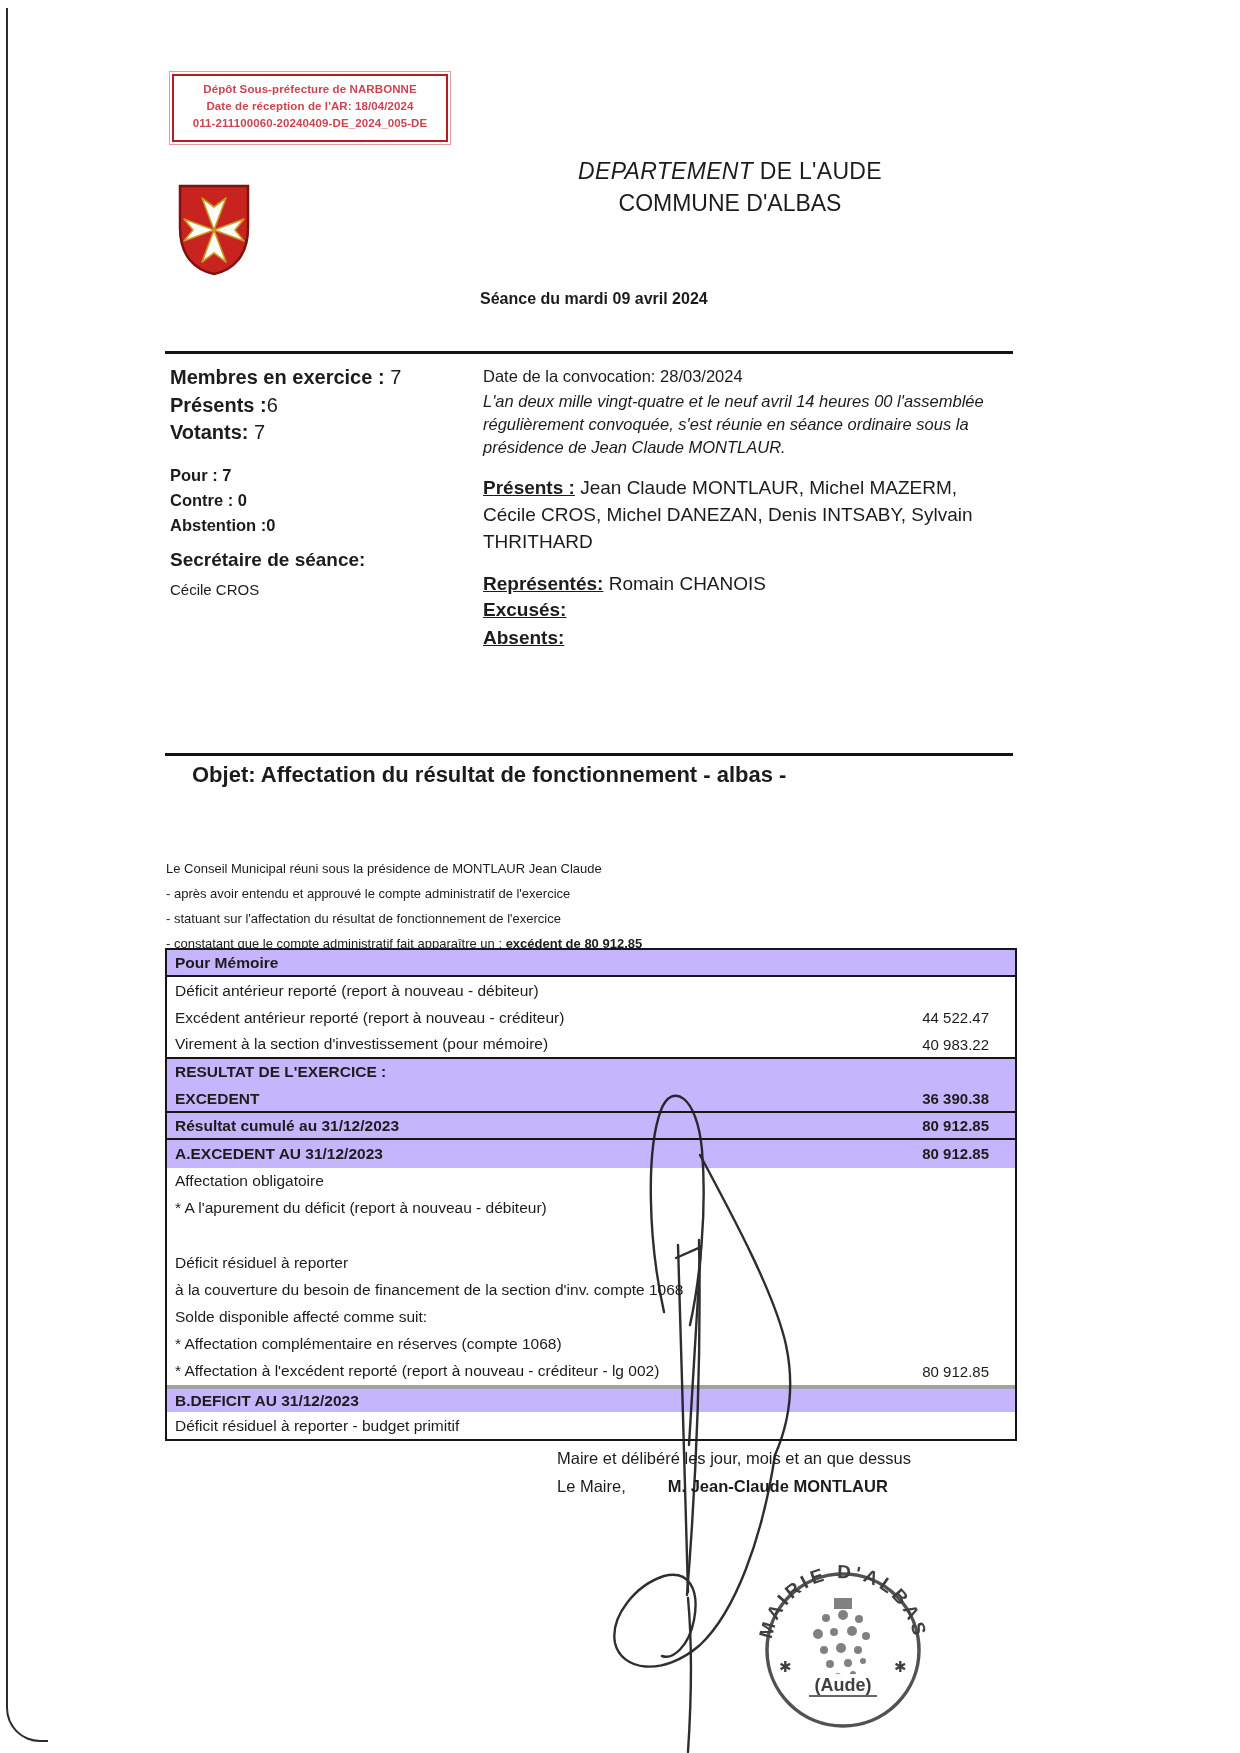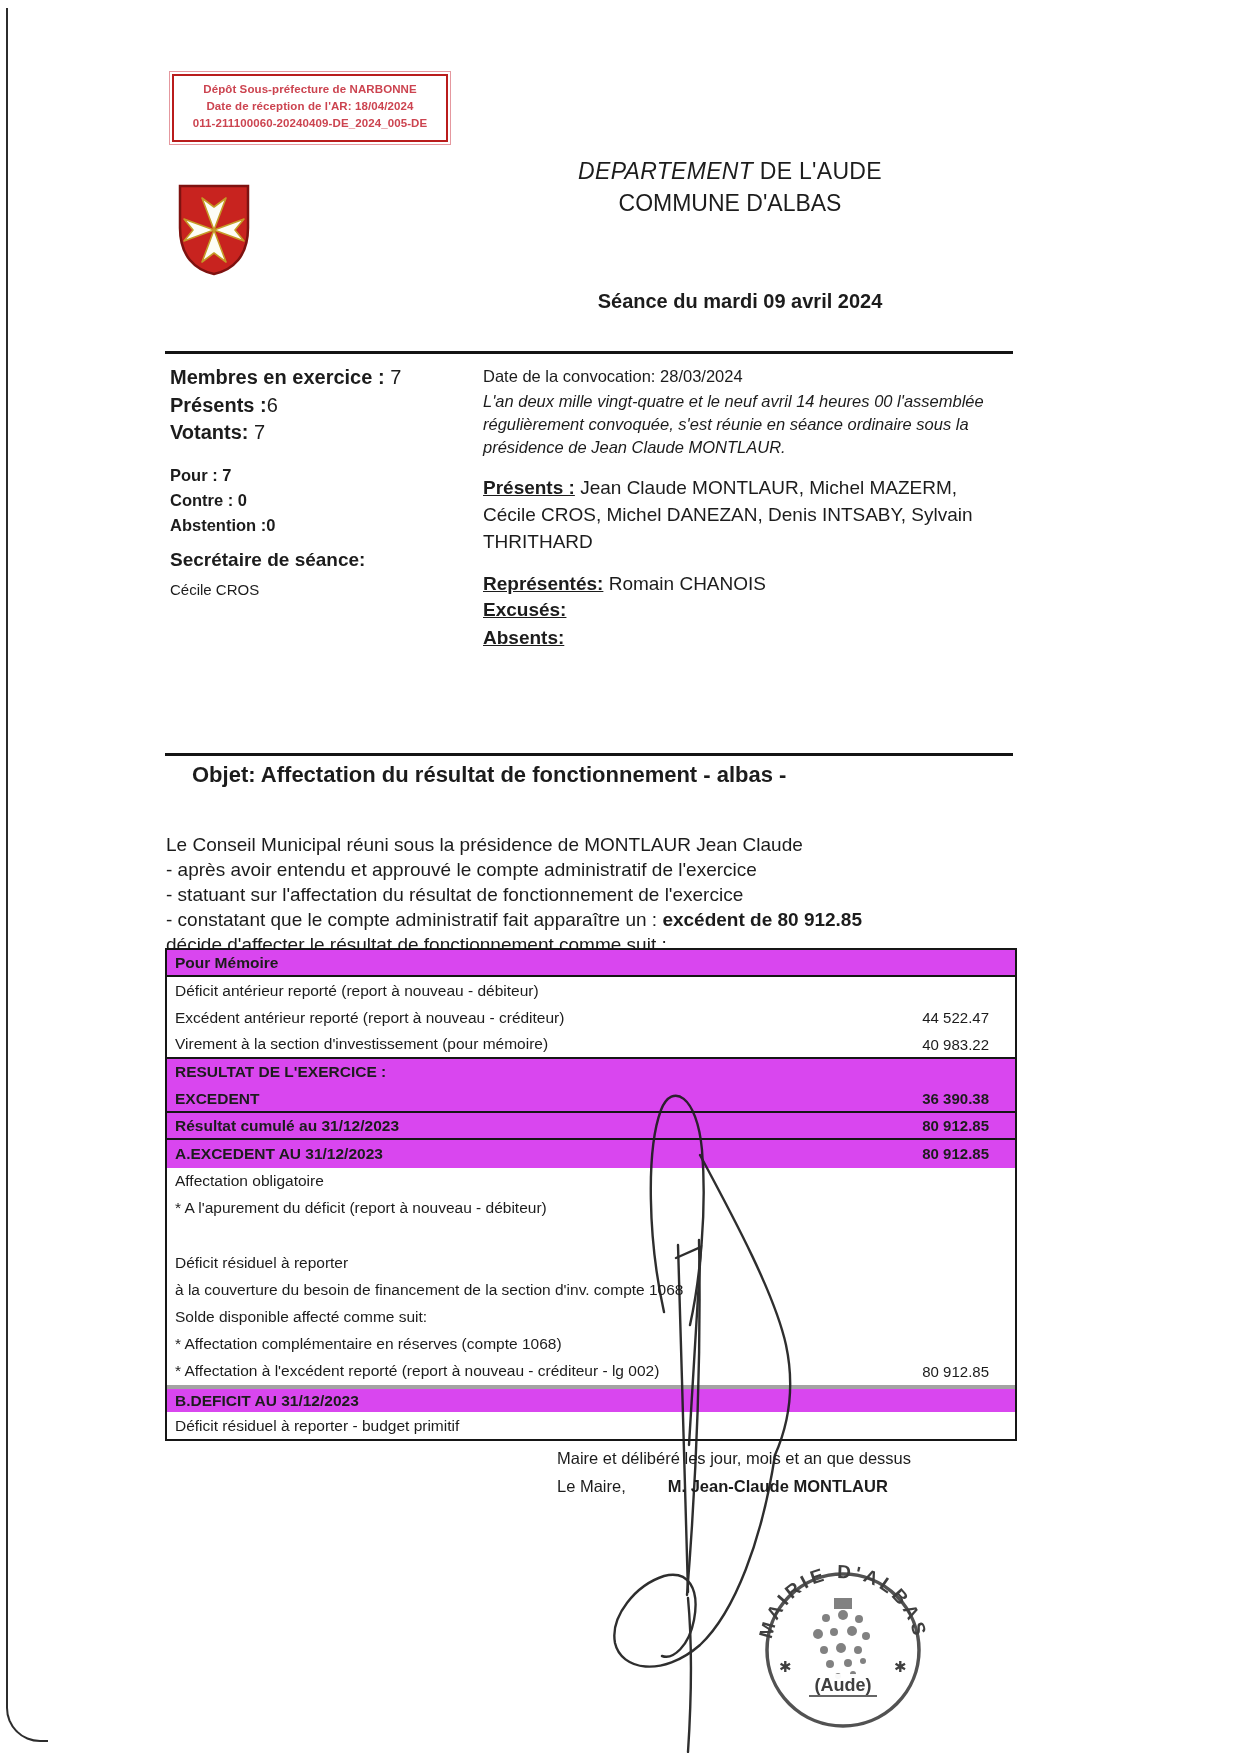--- a/index.html
+++ b/index.html
@@ -9,45 +9,45 @@
   
   .scan-edge{left:6px;top:8px;width:40px;height:1732px;border-left:2px solid #2c2c2c;
              border-bottom:2px solid #2c2c2c;border-bottom-left-radius:34px;}
   
   .rstamp{left:172px;top:74px;width:268px;border:2px solid #b91c1c;outline:1px solid rgba(207,67,80,.55);
           outline-offset:2px;color:#cc4450;font-size:11.5px;line-height:17px;text-align:center;
           padding:5px 2px 8px 2px;font-weight:bold;letter-spacing:.1px;}
   
   .dept{left:500px;top:158px;width:460px;text-align:center;font-size:23px;letter-spacing:.3px;}
   .commune{left:500px;top:190px;width:460px;text-align:center;font-size:23px;}
-  .seance{left:480px;top:290px;width:520px;text-align:center;font-size:20px;font-weight:bold;}
+  .seance{left:480px;top:290px;width:520px;text-align:left;font-size:16px;font-weight:bold;}
   .ref{left:480px;top:320px;width:520px;text-align:center;font-size:21px;font-weight:bold;letter-spacing:.5px;}
   .hr1{left:165px;top:351px;width:848px;height:3px;background:#141414;}
   
   .lp1{left:170px;top:366px;font-size:20px;font-weight:bold;}
   .lp1 .num{font-weight:normal;}
   .lp-small{left:170px;font-size:16.5px;font-weight:bold;}
   .secr{left:170px;top:549px;font-size:19px;font-weight:bold;}
   .secrname{left:170px;top:581px;font-size:15px;font-weight:normal;}
   
   .rp{left:483px;width:530px;font-size:16.5px;}
   .rp.it{font-style:italic;line-height:23px;}
   .names{left:483px;width:515px;font-size:19px;line-height:27px;}
   .blab{font-weight:bold;text-decoration:underline;}
   .rp-lab{left:483px;font-size:19px;font-weight:bold;text-decoration:underline;}
   
   .hr2{left:165px;top:753px;width:848px;height:2.5px;background:#141414;}
   .objet{left:168px;top:762px;width:860px;font-size:22px;font-weight:bold;margin-left:24px;}
   
-  .bodytxt{left:166px;top:832px;width:860px;font-size:19px;line-height:25px;}
+  .bodytxt{left:166px;top:856px;width:860px;font-size:13px;line-height:25px;}
   
   .tbl{left:165px;top:948px;width:848px;border:2.5px solid #161616;background:#fff;}
   .row{display:flex;align-items:center;min-height:27.2px;font-size:15.5px;padding:0 0 0 8px;box-sizing:border-box;}
   .row .val{margin-left:auto;padding-right:26px;font-size:15px;}
-  .hdr{background:#d946ef;font-weight:bold;}
+  .hdr{background:#c4b5fd;font-weight:bold;}
   .bb{border-bottom:2px solid #161616;}
   .bt{border-top:4px solid #a3a3a3;}
   .indent{}
   .valb{font-weight:bold;}
   
   .f1{left:557px;top:1449px;font-size:16.5px;}
   .f2{left:557px;top:1477px;font-size:16.5px;}
   .f2 b{margin-left:42px;}
   .overlay{left:0;top:0;width:1240px;height:1753px;pointer-events:none;}
 </style>

